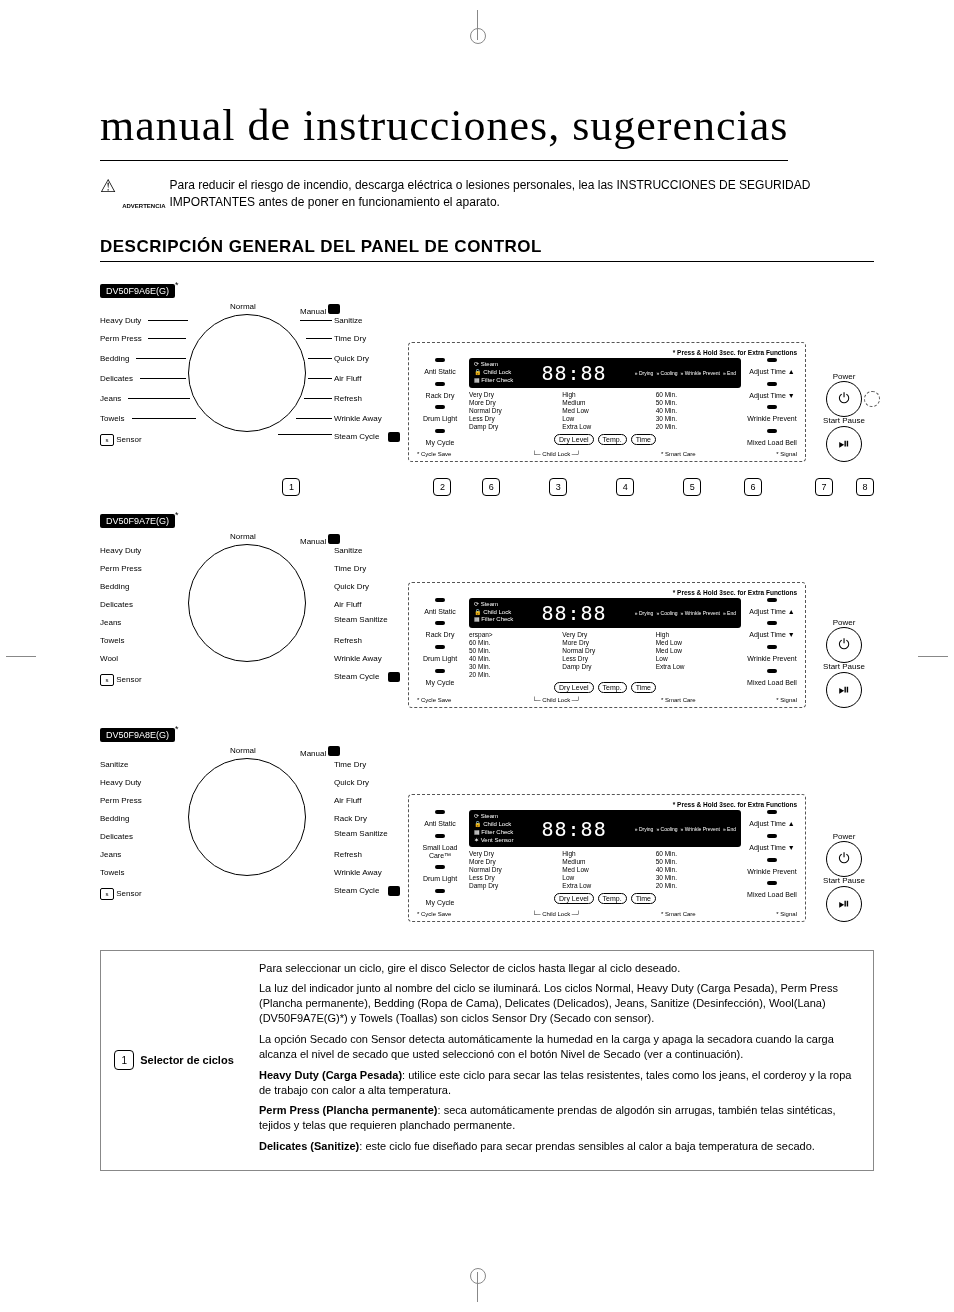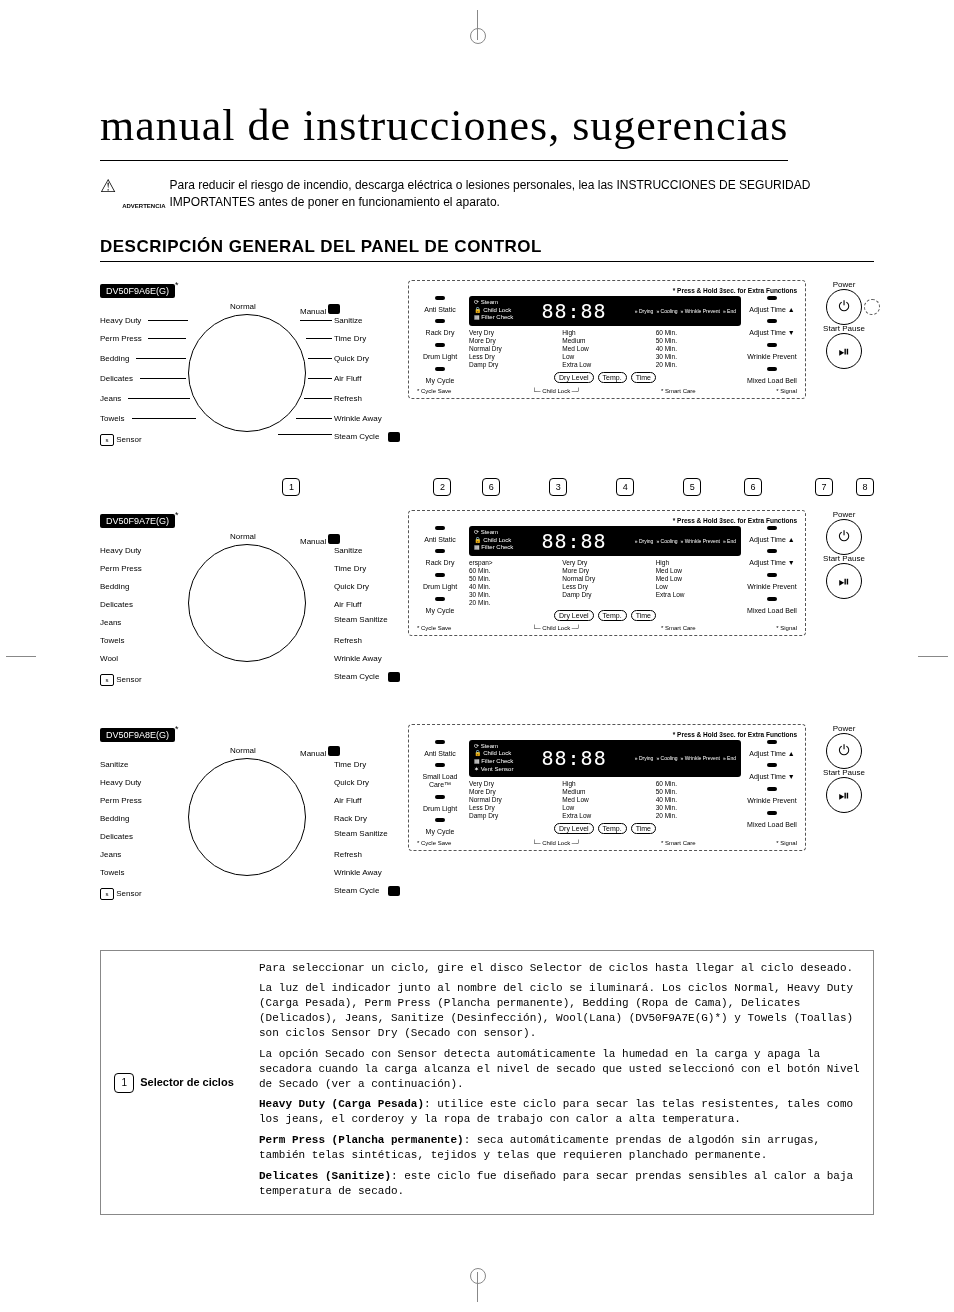--- a/index.html
+++ b/index.html
@@ -53,21 +53,21 @@
     font-weight: bold;
     letter-spacing: 0.5px;
     border-bottom: 1.5px solid #000;
     padding-bottom: 4px;
     margin-bottom: 18px;
   }
 
   
   .panel-block {
     display: flex;
-    align-items: flex-start;
+    align-items: flex-end;
     gap: 8px;
     margin-bottom: 16px;
   }
   .dial-col {
     width: 300px;
     position: relative;
   }
   .model-tag {
     background: #000;
     color: #fff;
@@ -186,21 +186,21 @@
     width:130px;
     display:flex;align-items:center;justify-content:center;
     gap:6px;padding:8px;
   }
   .desc-left .numbox {
     border:1px solid #000;border-radius:4px;width:18px;height:18px;
     display:flex;align-items:center;justify-content:center;font-size:10px;
   }
   .desc-left .lbl { font-weight:bold;font-size:11px;line-height:1.2;}
   .desc-right {
-    flex:1;padding:10px 12px;line-height:1.35;font-family:Liberation Mono, monospace;
+    flex:1;padding:10px 12px;line-height:1.35;
   }
   .desc-right p { margin:0 0 6px 0;}
   .desc-right b { font-weight:bold;}
 
   .footer {
     margin-top:18px;font-size:12px;
   }
   .footer b{font-weight:bold;}
 
   

